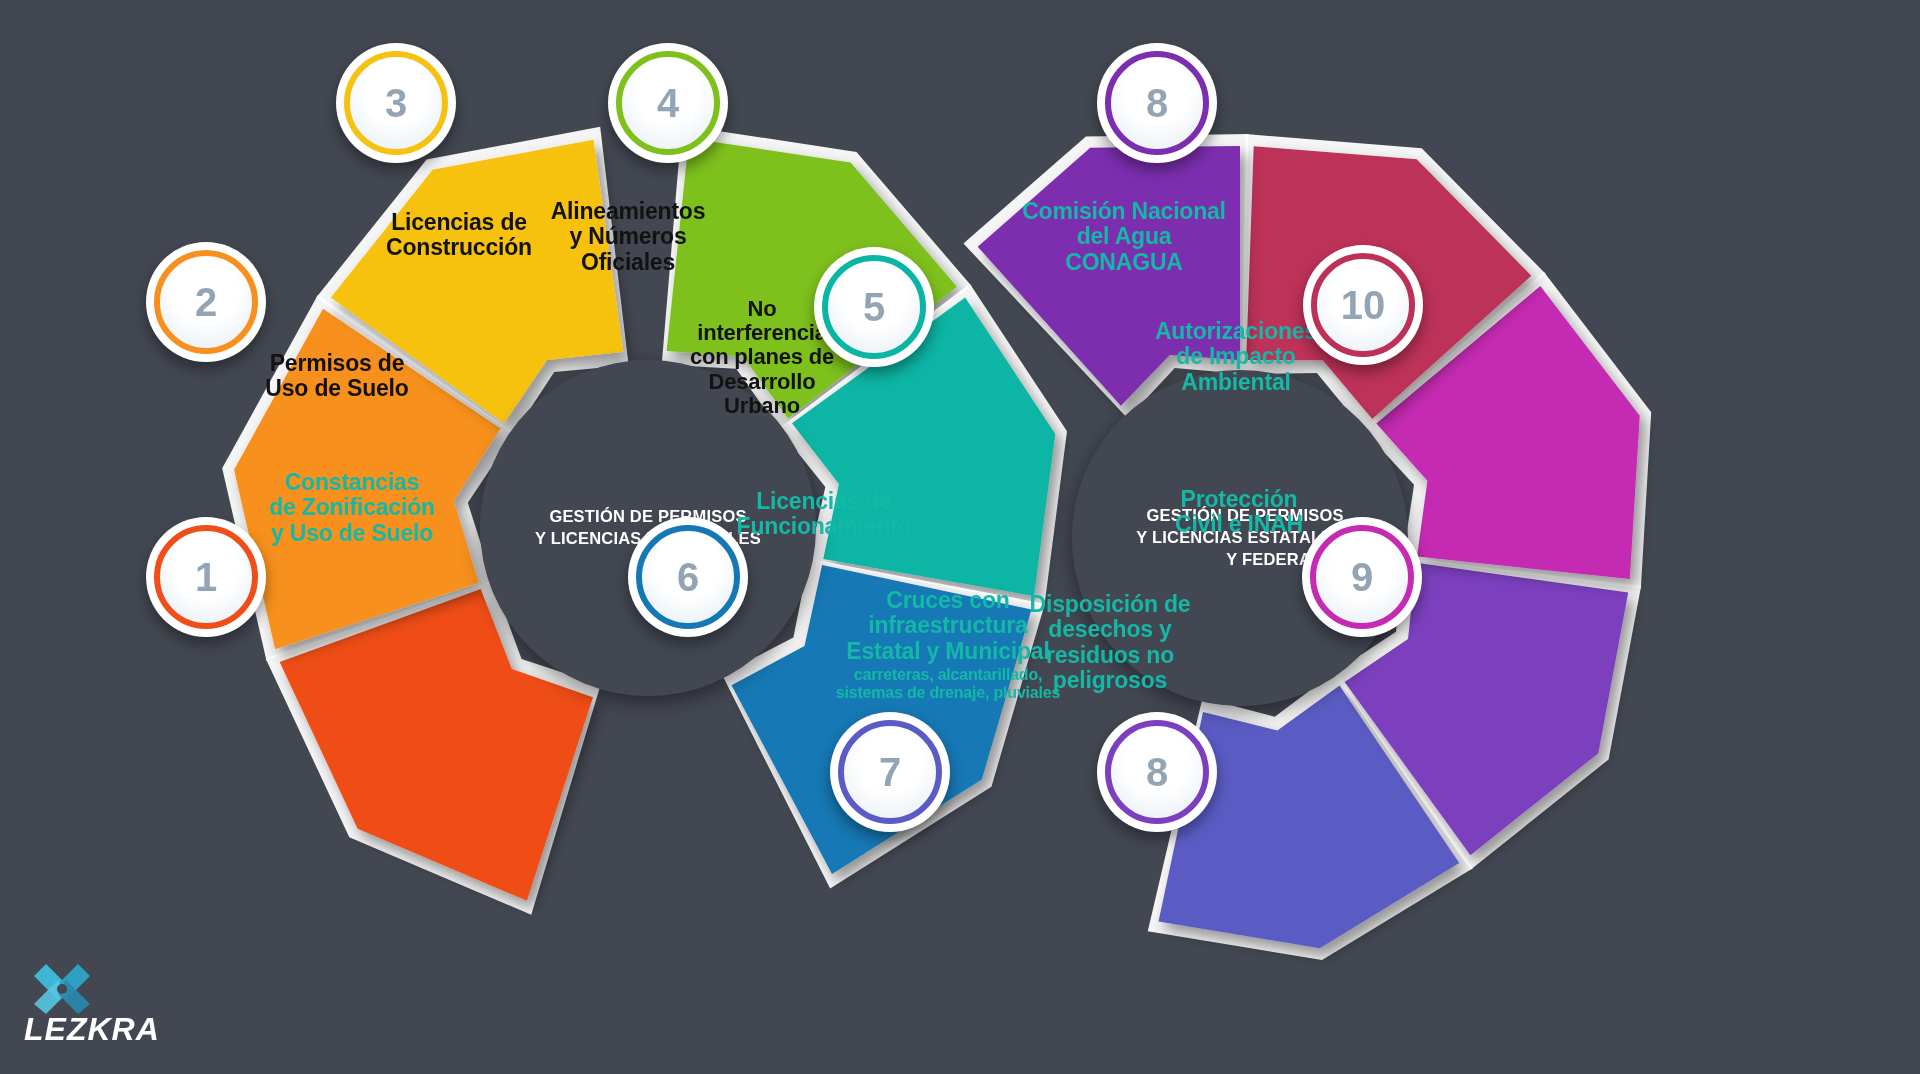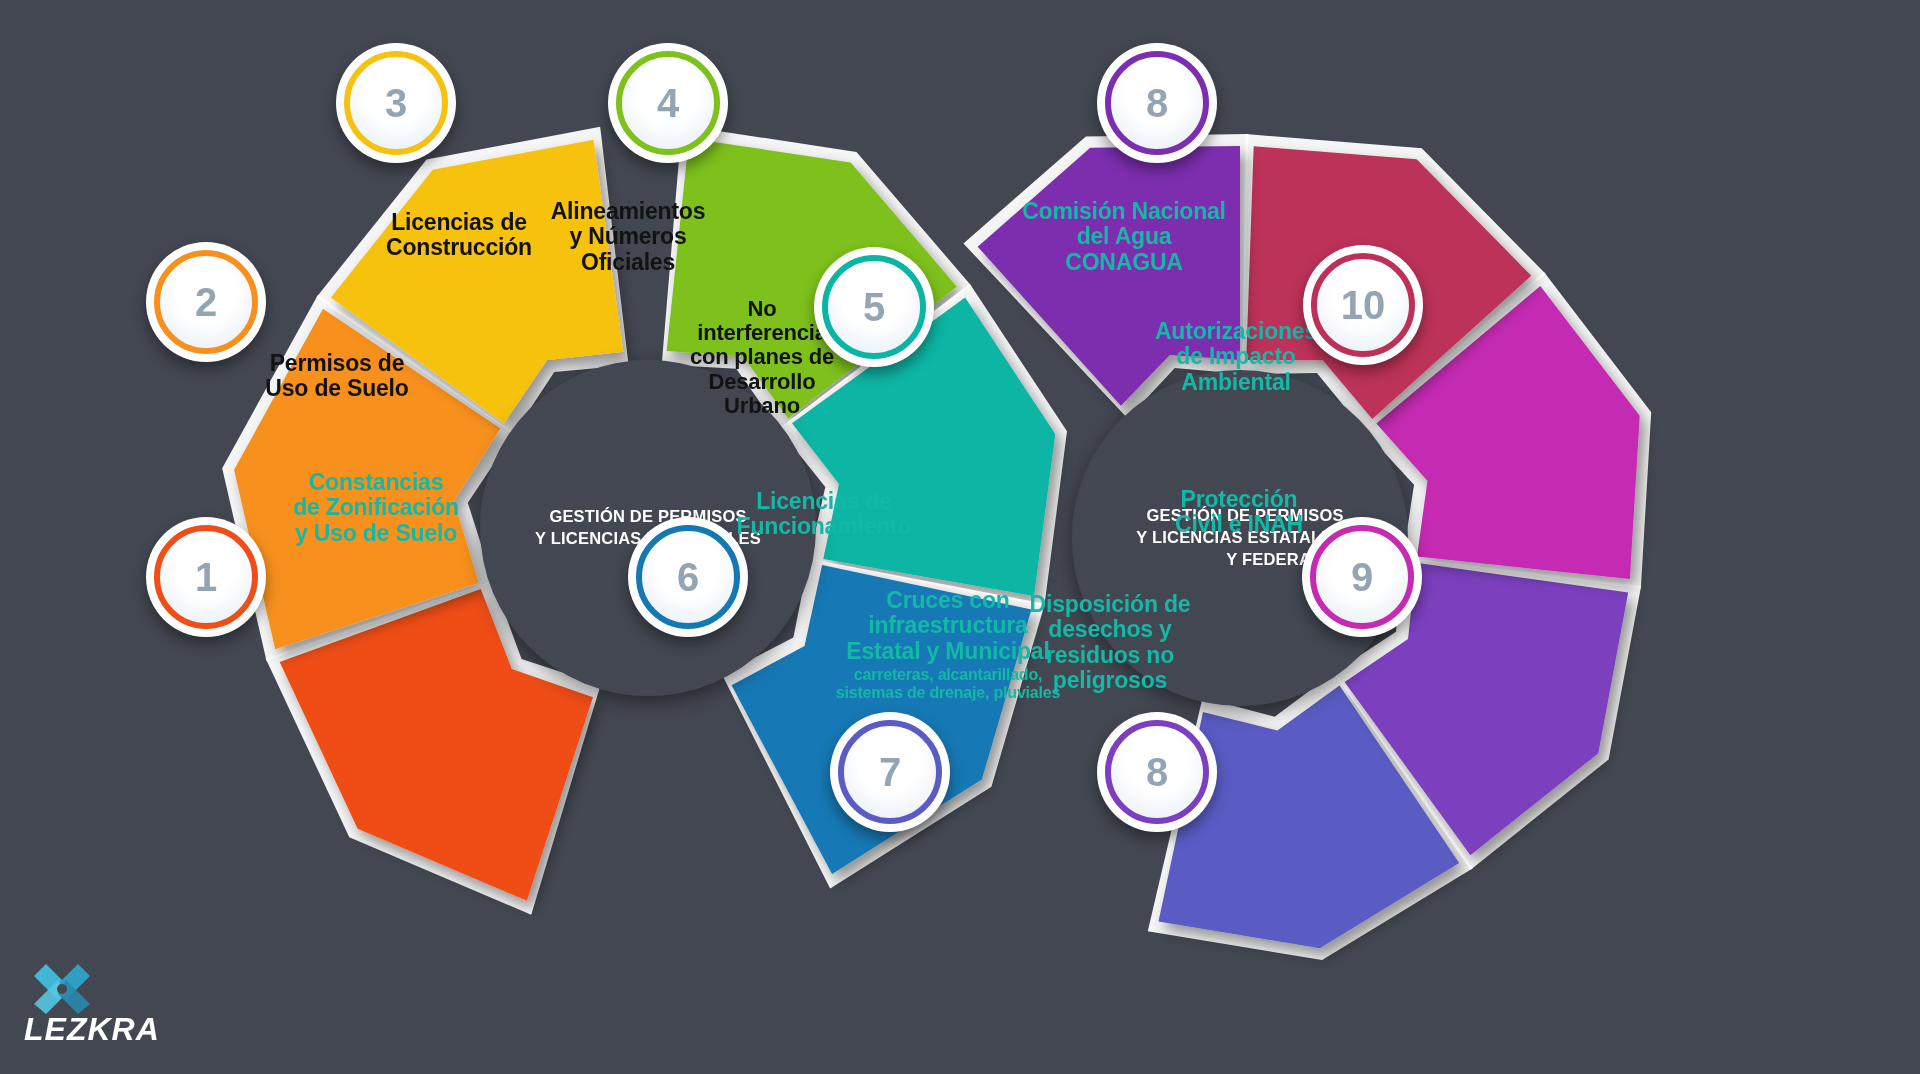--- a/index.html
+++ b/index.html
@@ -261,21 +261,21 @@
     <circle cx="1240" cy="538" r="168" fill="#434751" filter="url(#hubshadow)"></circle>
   </svg>
 
   <div class="hub-caption" id="hub-cap-0" style="left:648px;top:528px;">GESTIÓN DE PERMISOS
 Y LICENCIAS MUNICIPALES</div>
   <div class="hub-caption" id="hub-cap-1" style="left:1240px;top:538px;text-align:right;">GESTIÓN DE PERMISOS
 Y LICENCIAS ESTATALES
 Y FEDERALES</div>
 
   <div id="labels-layer">
-      <div class="seg-label light" style="left: 352px; top: 508px; font-size: 23px; margin-left: 24px;"><span>Constancias
+      <div class="seg-label light" style="left: 352px; top: 508px; font-size: 23px;"><span>Constancias
 de Zonificación
 y Uso de Suelo</span></div>
       <div class="seg-label dark" style="left: 337px; top: 376px; font-size: 23px;"><span>Permisos de
 Uso de Suelo</span></div>
       <div class="seg-label dark" style="left: 459px; top: 235px; font-size: 23px;"><span>Licencias de
 Construcción</span></div>
       <div class="seg-label dark" style="left: 628px; top: 237px; font-size: 23px;"><span>Alineamientos
 y Números
 Oficiales</span></div>
       <div class="seg-label dark" style="left: 762px; top: 357px; font-size: 22px;"><span>No

